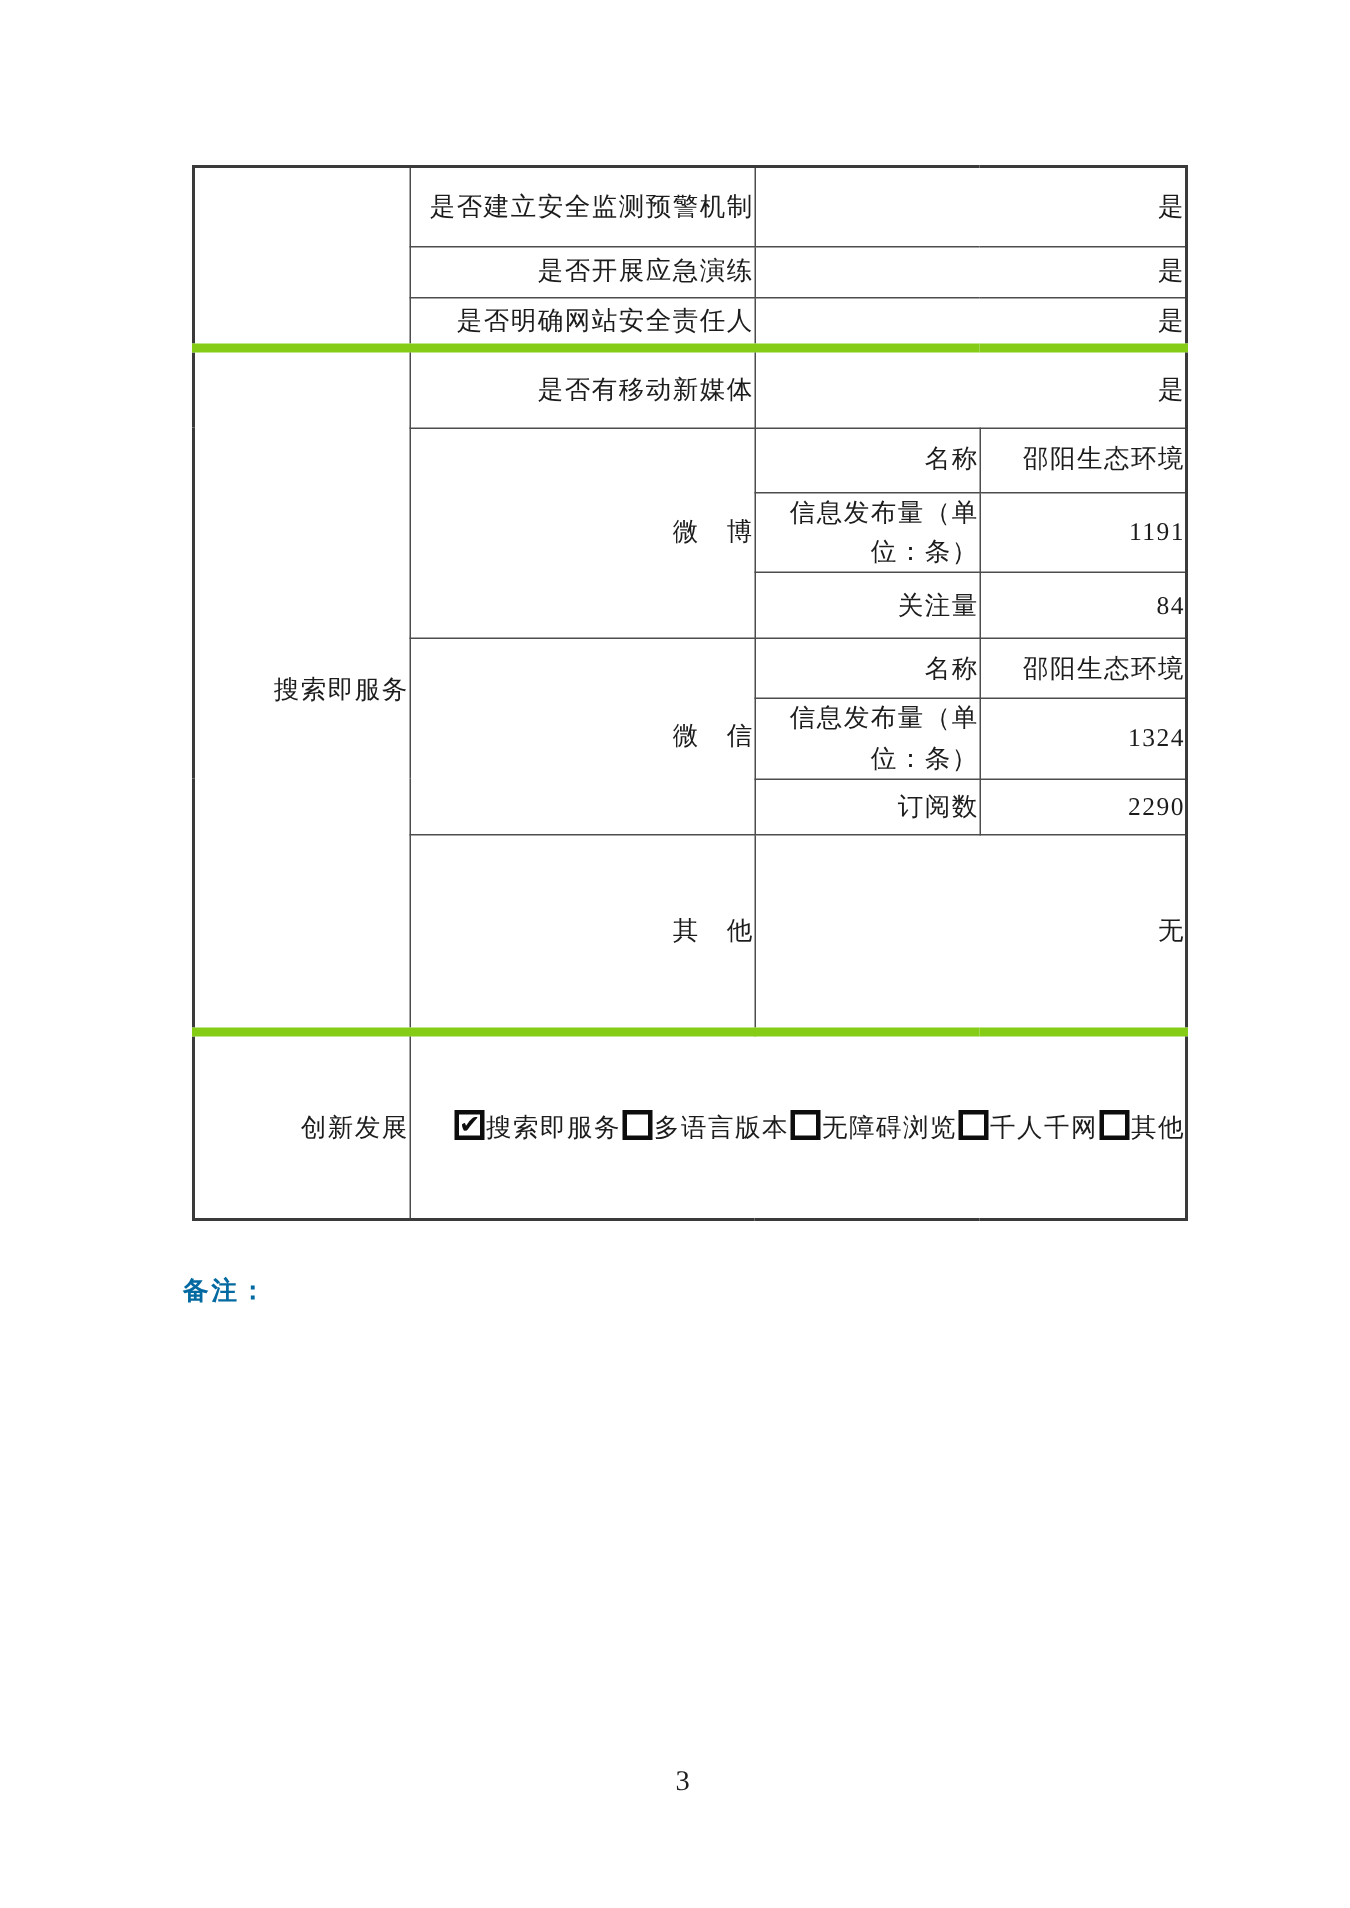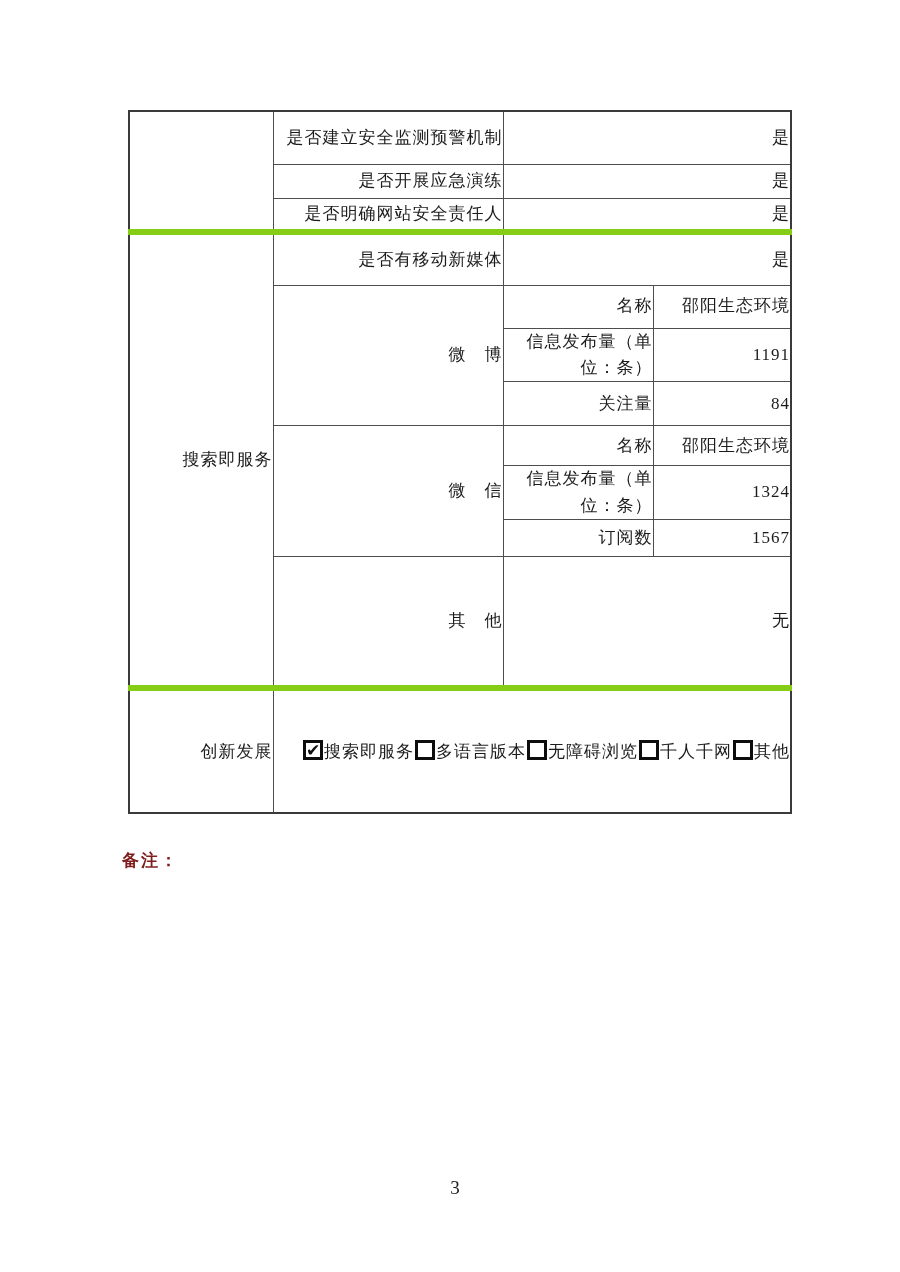--- a/index.html
+++ b/index.html
@@ -71,21 +71,21 @@
     color: #0d0d0d;
     font-family: "DejaVu Sans", sans-serif;
   }
   .remark {
     position: absolute;
     left: 122px;
     top: 849px;
     font-size: 17px;
     font-weight: bold;
     letter-spacing: 2px;
-    color: #7f1d1d;
+    color: #0369a1;
   }
   .page-number {
     position: absolute;
     left: 0;
     top: 1177px;
     width: 910px;
     text-align: center;
     font-size: 19px;
     color: #1c1c1c;
   }
@@ -153,21 +153,21 @@
         <td rowspan="3">微　信</td>
         <td>名称</td>
         <td>邵阳生态环境</td>
       </tr>
       <tr class="r9">
         <td class="left-label">信息发布量（单位：条）</td>
         <td>1324</td>
       </tr>
       <tr class="r10">
         <td>订阅数</td>
-        <td>1567</td>
+        <td>2290</td>
       </tr>
       <tr class="r11">
         <td>其　他</td>
         <td colspan="2">无</td>
       </tr>
 
       <tr class="r12 sec-top">
         <td>创新发展</td>
         <td colspan="3" class="check-cell">
           <span class="opt"><span class="checkbox" data-checked="true"></span><span>搜索即服务</span></span><span class="opt"><span class="checkbox" data-checked="false"></span><span>多语言版本</span></span><span class="opt"><span class="checkbox" data-checked="false"></span><span>无障碍浏览</span></span><span class="opt"><span class="checkbox" data-checked="false"></span><span>千人千网</span></span><span class="opt"><span class="checkbox" data-checked="false"></span><span>其他</span></span>

